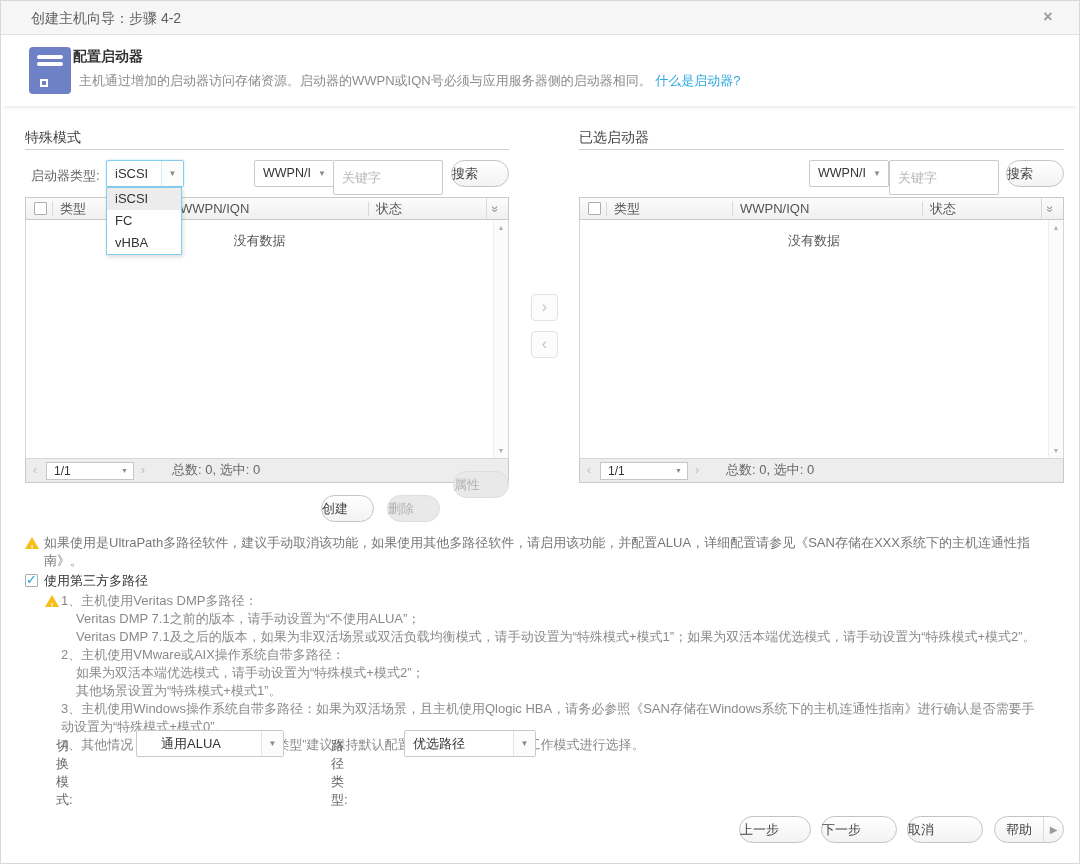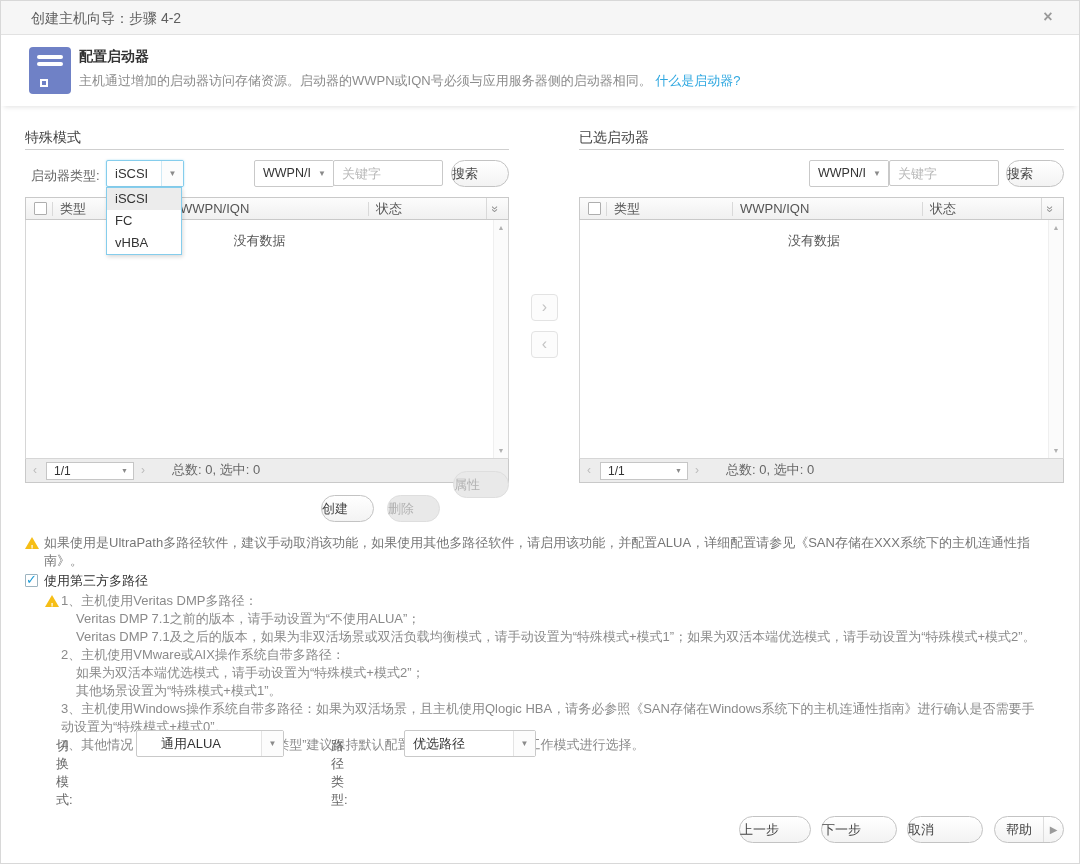--- a/index.html
+++ b/index.html
@@ -10,42 +10,42 @@
   .titlebar { position:absolute; left:0; top:0; right:0; height:34px; background:#f6f6f6; border-bottom:1px solid #e2e2e2; }
   .titlebar .ttl { position:absolute; left:30px; top:0; line-height:34px; font-size:14px; color:#5f5f5f; }
   .close-x { position:absolute; right:22px; top:7px; width:18px; height:18px; color:#9a9a9a; font-size:16px; font-weight:bold; text-align:center; line-height:18px; cursor:pointer; }
 
   
   .hdr { position:absolute; left:0; top:35px; right:0; height:70px; background:#fff; box-shadow:0 4px 5px -3px rgba(0,0,0,0.12); }
   .srv-icon { position:absolute; left:28px; top:11px; width:42px; height:47px; background:#6f81c6; border-radius:4px; }
   .srv-icon i { position:absolute; left:8px; width:26px; height:4px; background:#fff; border-radius:2px; }
   .srv-icon i.b1 { top:8px; } .srv-icon i.b2 { top:15px; }
   .srv-icon em { position:absolute; left:11px; top:32px; width:8px; height:8px; border:2px solid #fff; background:transparent; }
-  .hdr-title { position:absolute; left:78px; top:12px; font-size:14px; font-weight:bold; color:#333; }
+  .hdr-title { position:absolute; left:72px; top:12px; font-size:14px; font-weight:bold; color:#333; }
   .hdr-desc { position:absolute; left:78px; top:36px; font-size:13px; color:#8c8c8c; }
   .hdr-desc a { color:#2ea7e0; text-decoration:none; cursor:pointer; }
 
   
   .ptitle { position:absolute; font-size:14px; color:#444; }
   .pline { position:absolute; height:1px; background:#cfcfcf; }
 
   .lbl { position:absolute; font-size:13px; color:#666; }
 
   
   .sel { position:absolute; height:27px; background:#fff; border:1px solid #c9c9c9; border-radius:2px; display:flex; align-items:stretch; cursor:pointer; }
   .sel.focus { border-color:#85cdec; box-shadow:0 0 2px rgba(80,190,235,.5); }
   .sel .val { flex:1; line-height:25px; padding-left:8px; font-size:13px; color:#333; white-space:nowrap; overflow:hidden; }
   .sel .arr { width:22px; display:flex; align-items:center; justify-content:center; color:#8a8a8a; font-size:8px; border-left:1px solid #e4e4e4; background:#fcfcfc; }
   .sel.focus .arr { border-left-color:#cfe9f5; }
 
   .menu { position:absolute; background:#fff; border:1px solid #85cdec; box-shadow:1px 2px 4px rgba(0,0,0,.15); z-index:9; }
   .menu .it { height:22px; line-height:22px; padding-left:8px; font-size:13px; color:#333; cursor:pointer; }
   .menu .it.hl { background:#ececec; }
 
-  .kwin { position:absolute; height:26px; border:1px solid #c9c9c9; border-radius:2px; background:#fff; font-size:13px; color:#15803d; padding:0 8px; font-family:inherit; }
+  .kwin { position:absolute; height:35px; border:1px solid #c9c9c9; border-radius:2px; background:#fff; font-size:13px; color:#15803d; padding:0 8px; font-family:inherit; }
   .kwin::placeholder { color:#b8b8b8; }
 
   .pill { position:absolute; height:27px; border:1px solid #c3c3c3; border-radius:14px; background:linear-gradient(#ffffff,#f3f3f3); font-size:13px; color:#444; text-align:left; line-height:25px; cursor:pointer; }
   .pill.disabled { background:#e9e9e9; border-color:#dedede; color:#b2b2b2; cursor:default; }
 
   
   .thead { position:absolute; height:23px; background:linear-gradient(#fcfcfc,#f0f0f0); border:1px solid #c9c9c9; }
   .thead .c { position:absolute; top:0; line-height:22px; font-size:13px; color:#555; white-space:nowrap; }
   .thead .vsep { position:absolute; top:4px; width:1px; height:14px; background:#d9d9d9; }
   .cb { position:absolute; width:13px; height:13px; border:1px solid #aeaeae; background:#fff; border-radius:1px; cursor:pointer; }

